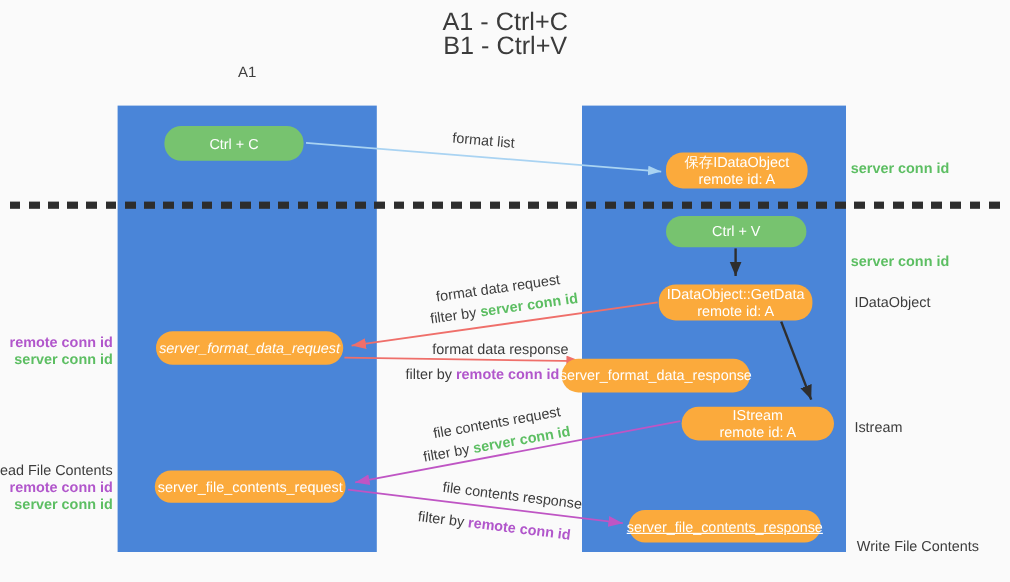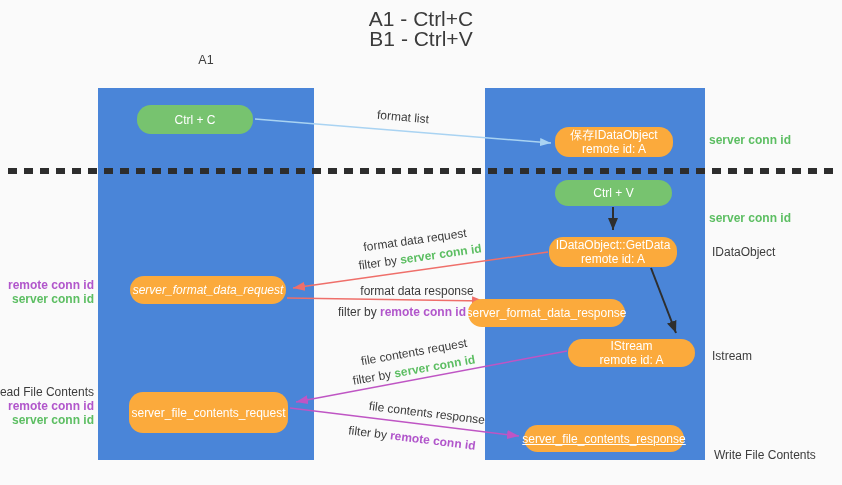--- a/index.html
+++ b/index.html
@@ -108,21 +108,21 @@
 
   <div class="node orange" style="left:468px;top:288px;width:157px;height:28px;margin-top:11px;">
     <div>server_format_data_response</div>
   </div>
 
   <div class="node orange" style="left:568px;top:339px;width:127px;height:28px;">
     <div>IStream</div>
     <div>remote id: A</div>
   </div>
 
-  <div class="node orange" style="left:129px;top:392px;width:159px;height:41px;">
+  <div class="node orange" style="left:129px;top:392px;width:159px;height:27px;">
     <div>server_file_contents_request</div>
   </div>
 
   <div class="node orange" style="left:524px;top:425px;width:160px;height:27px;text-decoration:underline;">
     <div>server_file_contents_response</div>
   </div>
 
   <div class="slabel green-text" style="left:709px;top:133px;">server conn id</div>
   <div class="slabel green-text" style="left:709px;top:211px;">server conn id</div>
   <div class="slabel" style="left:712px;top:245px;">IDataObject</div>

